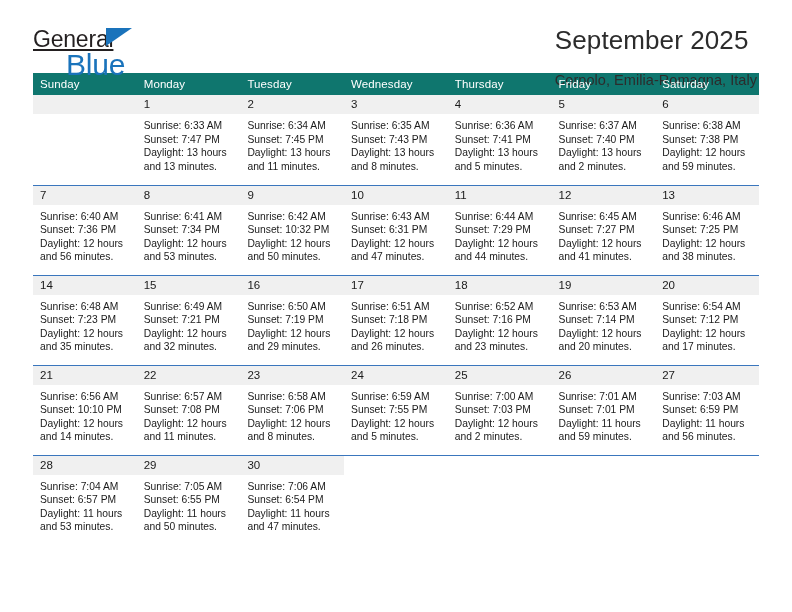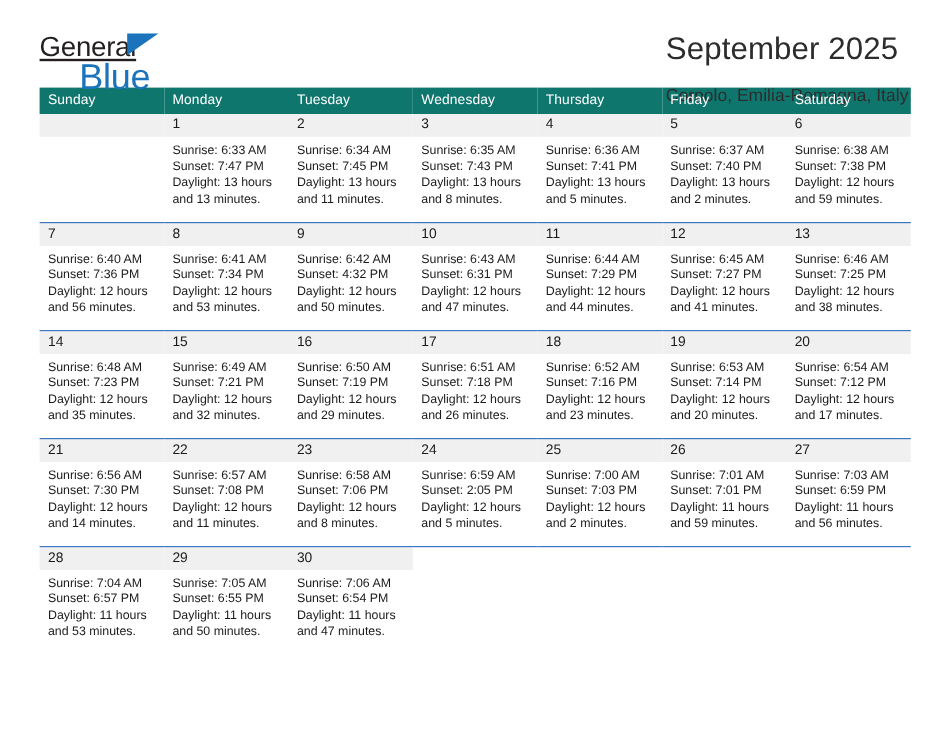--- a/index.html
+++ b/index.html
@@ -235,21 +235,21 @@
               <div>Sunrise: 6:41 AM</div>
               <div>Sunset: 7:34 PM</div>
               <div>Daylight: 12 hours</div>
               <div>and 53 minutes.</div>
             </div>
           </td>
           <td>
             <div class="daynum">9</div>
             <div class="cellbody">
               <div>Sunrise: 6:42 AM</div>
-              <div>Sunset: 4:32 PM</div>
+              <div>Sunset: 10:32 PM</div>
               <div>Daylight: 12 hours</div>
               <div>and 50 minutes.</div>
             </div>
           </td>
           <td>
             <div class="daynum">10</div>
             <div class="cellbody">
               <div>Sunrise: 6:43 AM</div>
               <div>Sunset: 6:31 PM</div>
               <div>Daylight: 12 hours</div>
@@ -347,21 +347,21 @@
               <div>Daylight: 12 hours</div>
               <div>and 17 minutes.</div>
             </div>
           </td>
         </tr>
         <tr class="week">
           <td>
             <div class="daynum">21</div>
             <div class="cellbody">
               <div>Sunrise: 6:56 AM</div>
-              <div>Sunset: 7:30 PM</div>
+              <div>Sunset: 10:10 PM</div>
               <div>Daylight: 12 hours</div>
               <div>and 14 minutes.</div>
             </div>
           </td>
           <td>
             <div class="daynum">22</div>
             <div class="cellbody">
               <div>Sunrise: 6:57 AM</div>
               <div>Sunset: 7:08 PM</div>
               <div>Daylight: 12 hours</div>
@@ -374,21 +374,21 @@
               <div>Sunrise: 6:58 AM</div>
               <div>Sunset: 7:06 PM</div>
               <div>Daylight: 12 hours</div>
               <div>and 8 minutes.</div>
             </div>
           </td>
           <td>
             <div class="daynum">24</div>
             <div class="cellbody">
               <div>Sunrise: 6:59 AM</div>
-              <div>Sunset: 2:05 PM</div>
+              <div>Sunset: 7:55 PM</div>
               <div>Daylight: 12 hours</div>
               <div>and 5 minutes.</div>
             </div>
           </td>
           <td>
             <div class="daynum">25</div>
             <div class="cellbody">
               <div>Sunrise: 7:00 AM</div>
               <div>Sunset: 7:03 PM</div>
               <div>Daylight: 12 hours</div>

